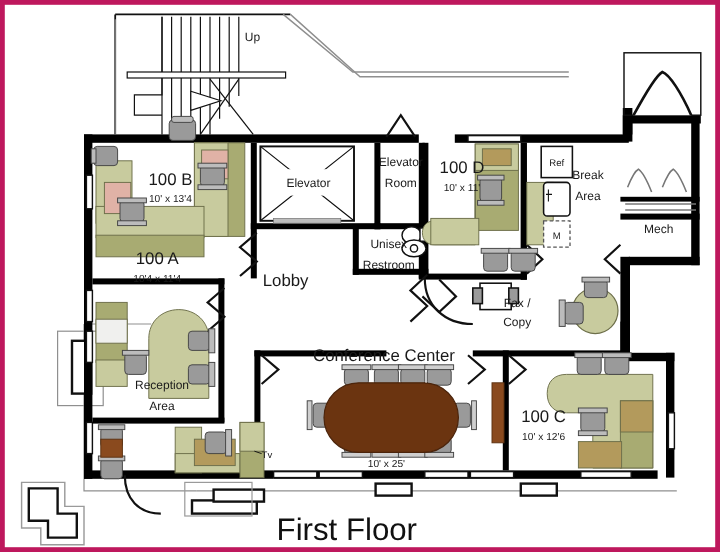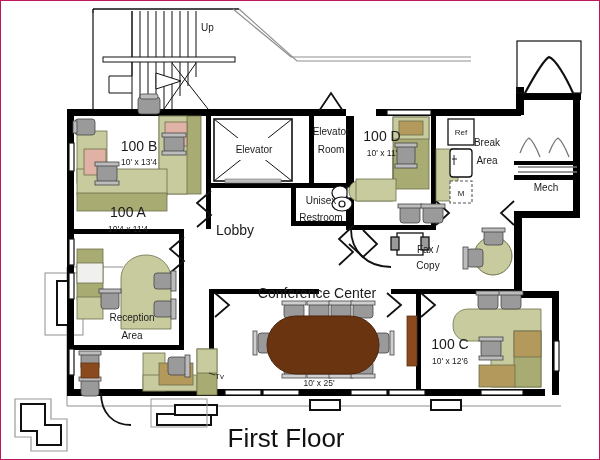--- a/index.html
+++ b/index.html
@@ -1,19 +1,19 @@
 <!DOCTYPE html>
 <html><head>
 <meta charset="utf-8">
 <style>
   html,body{margin:0;padding:0;background:#ffffff;}
   body{width:600px;height:460px;overflow:hidden;
        font-family:"Liberation Sans","DejaVu Sans",sans-serif;}
   #plan{position:relative;width:600px;height:460px;background:#fff;
-        border:1px solid #be185d;box-sizing:border-box;}
+        border:4px solid #be185d;box-sizing:border-box;}
   svg{display:block;}
   .lbl{font-family:"Liberation Sans","DejaVu Sans",sans-serif;fill:#1a1a1a;}
   .room-name{font-size:14px;}
   .room-dim{font-size:8.5px;}
   .small{font-size:10px;}
   .tiny{font-size:8px;}
   .title{font-size:26px;fill:#111;}
 </style>
 </head>
 <body>

